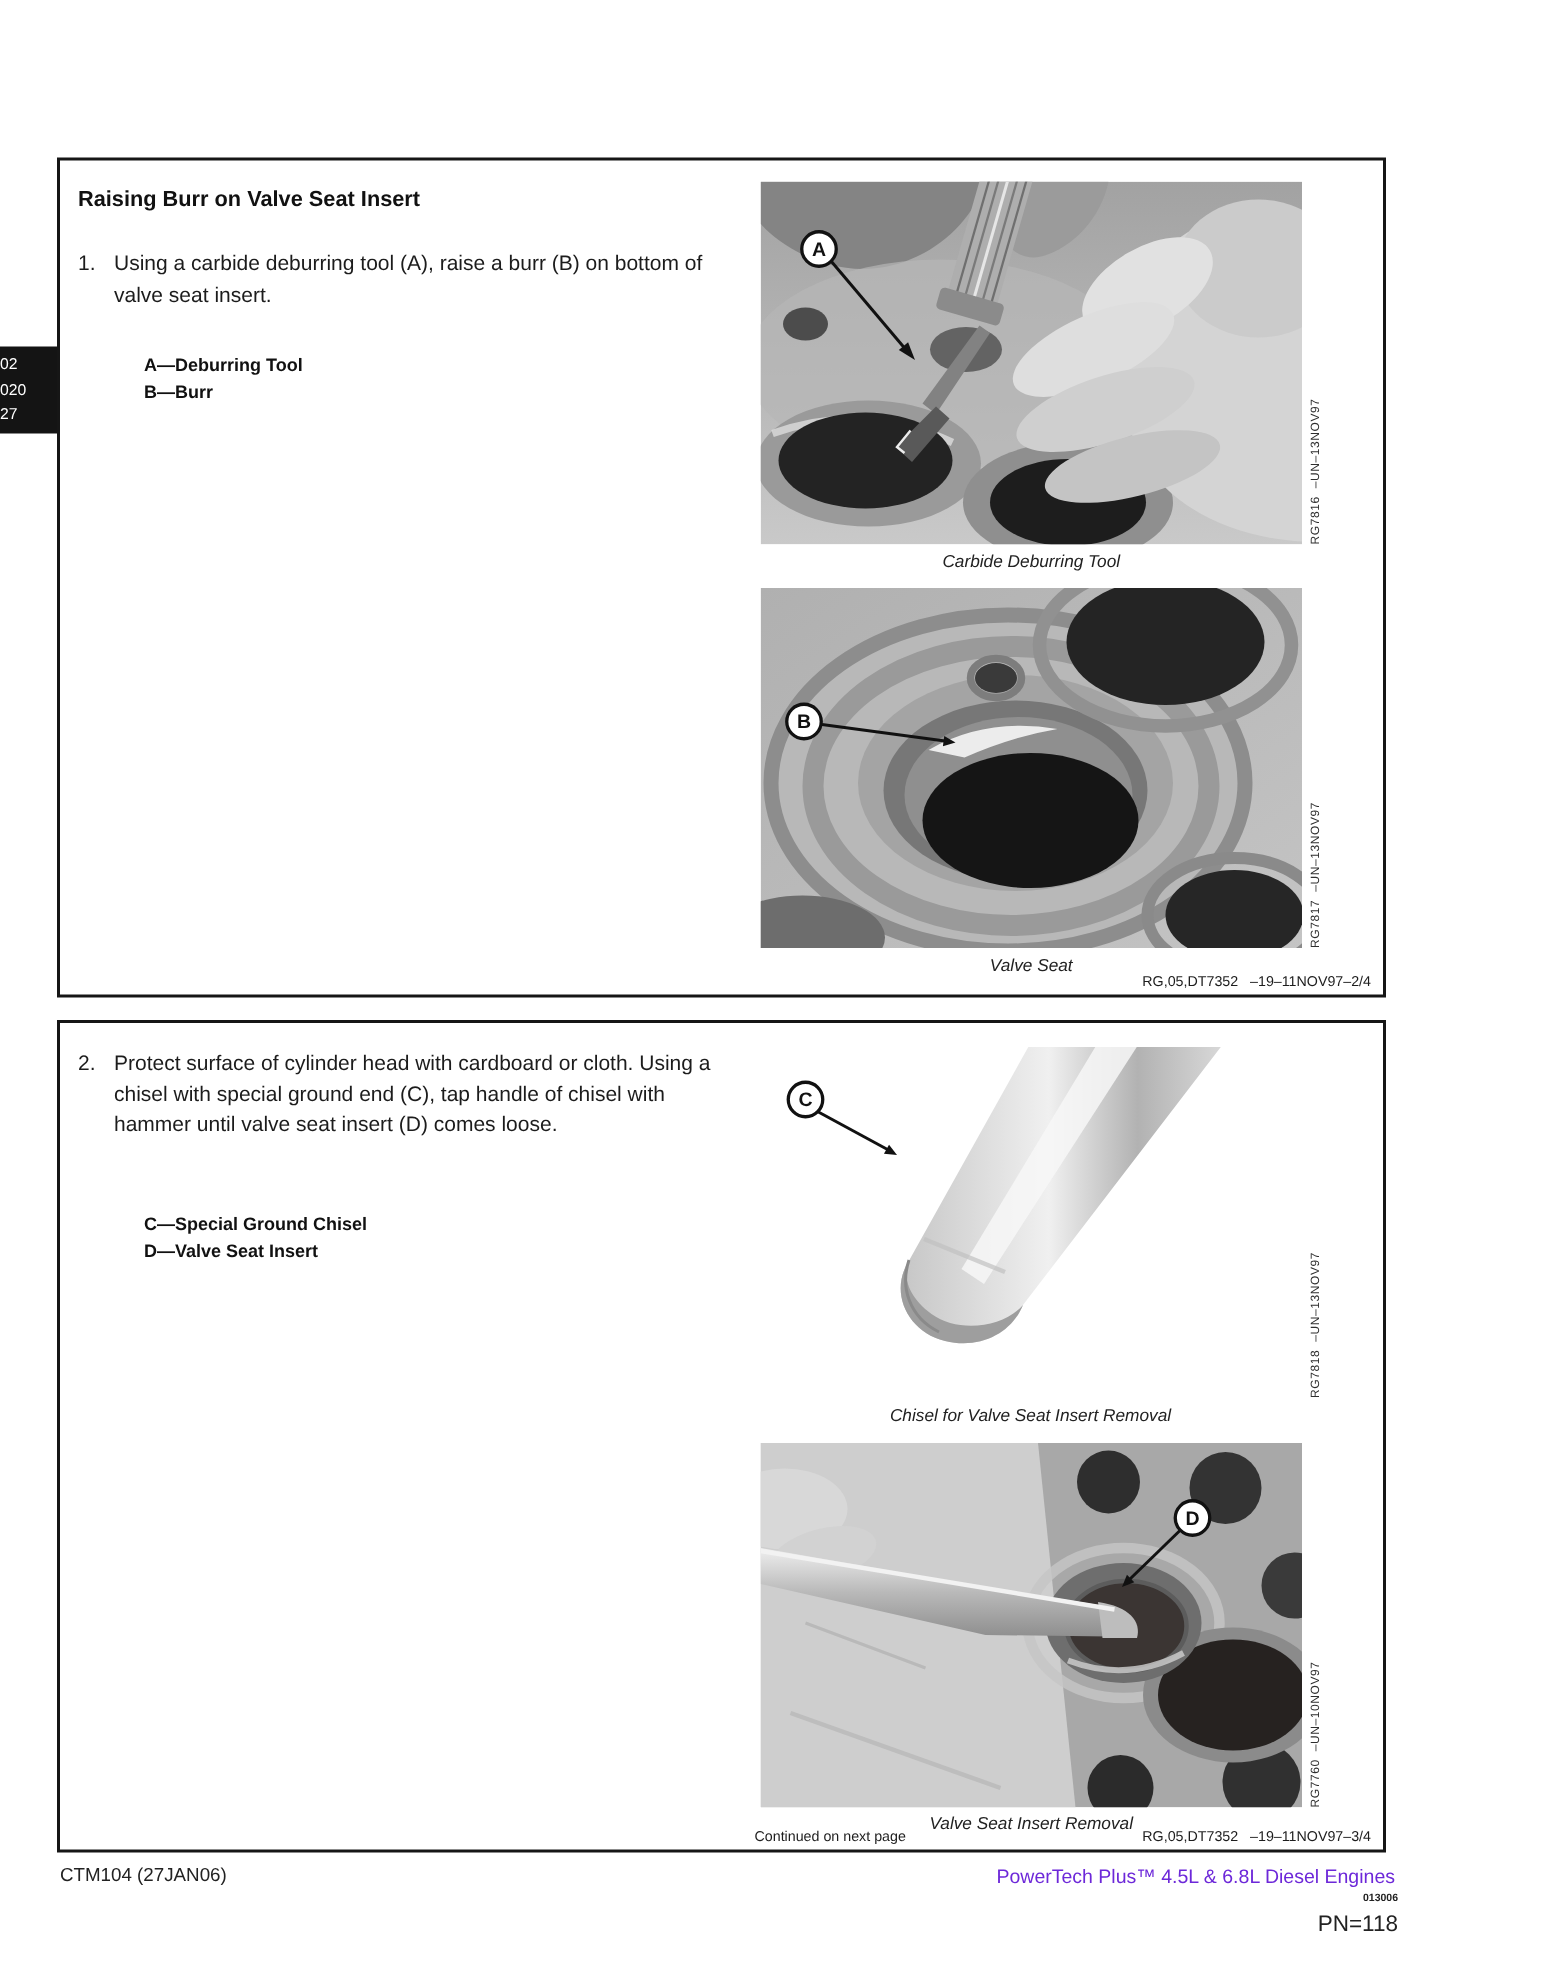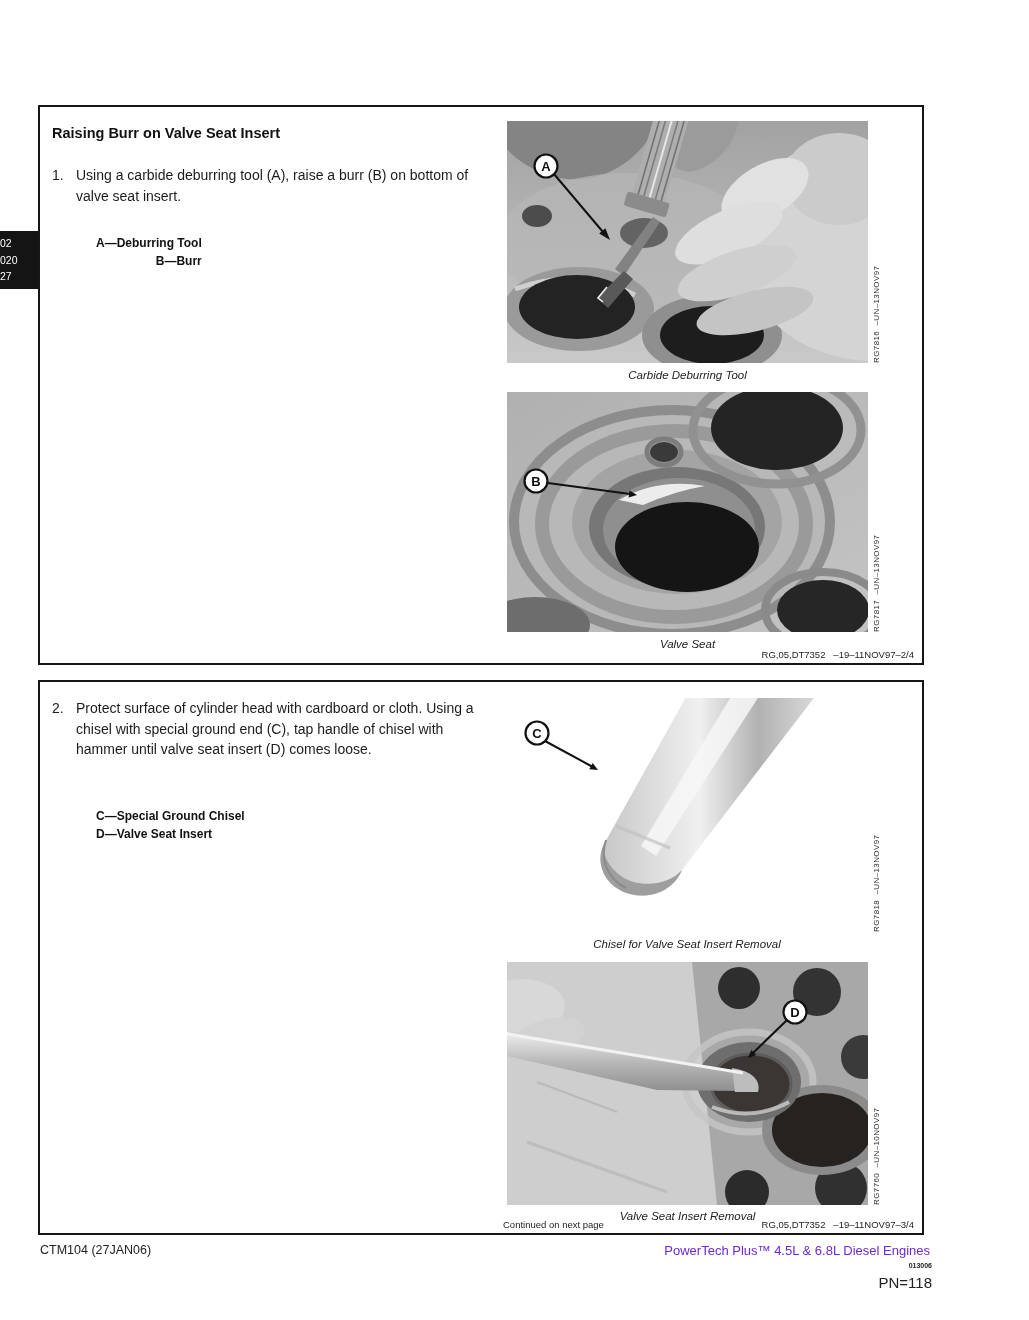--- a/index.html
+++ b/index.html
@@ -58,21 +58,21 @@
   </div>
 
   <div class="sec sec1">
     <div class="sec-title">Raising Burr on Valve Seat Insert</div>
 
     <div class="step" style="left:12px;top:58px;">
       <span class="num">1.</span>
       <span class="txt">Using a carbide deburring tool (A), raise a burr (B) on bottom of valve seat insert.</span>
     </div>
 
-    <div class="legend" style="top:128px;text-align:right;">
+    <div class="legend" style="top:128px;">
       <div>A—Deburring Tool</div>
       <div>B—Burr</div>
     </div>
 
     <div class="fig" style="left:467px;top:14px;width:361px;height:242px;">
       <svg width="361" height="242" viewBox="0 0 361 242">
         <defs>
           <linearGradient id="bg1" x1="0" y1="0" x2="0" y2="1">
             <stop offset="0" stop-color="#a2a2a2"></stop>
               <stop offset="1" stop-color="#c9c9c9"></stop>

